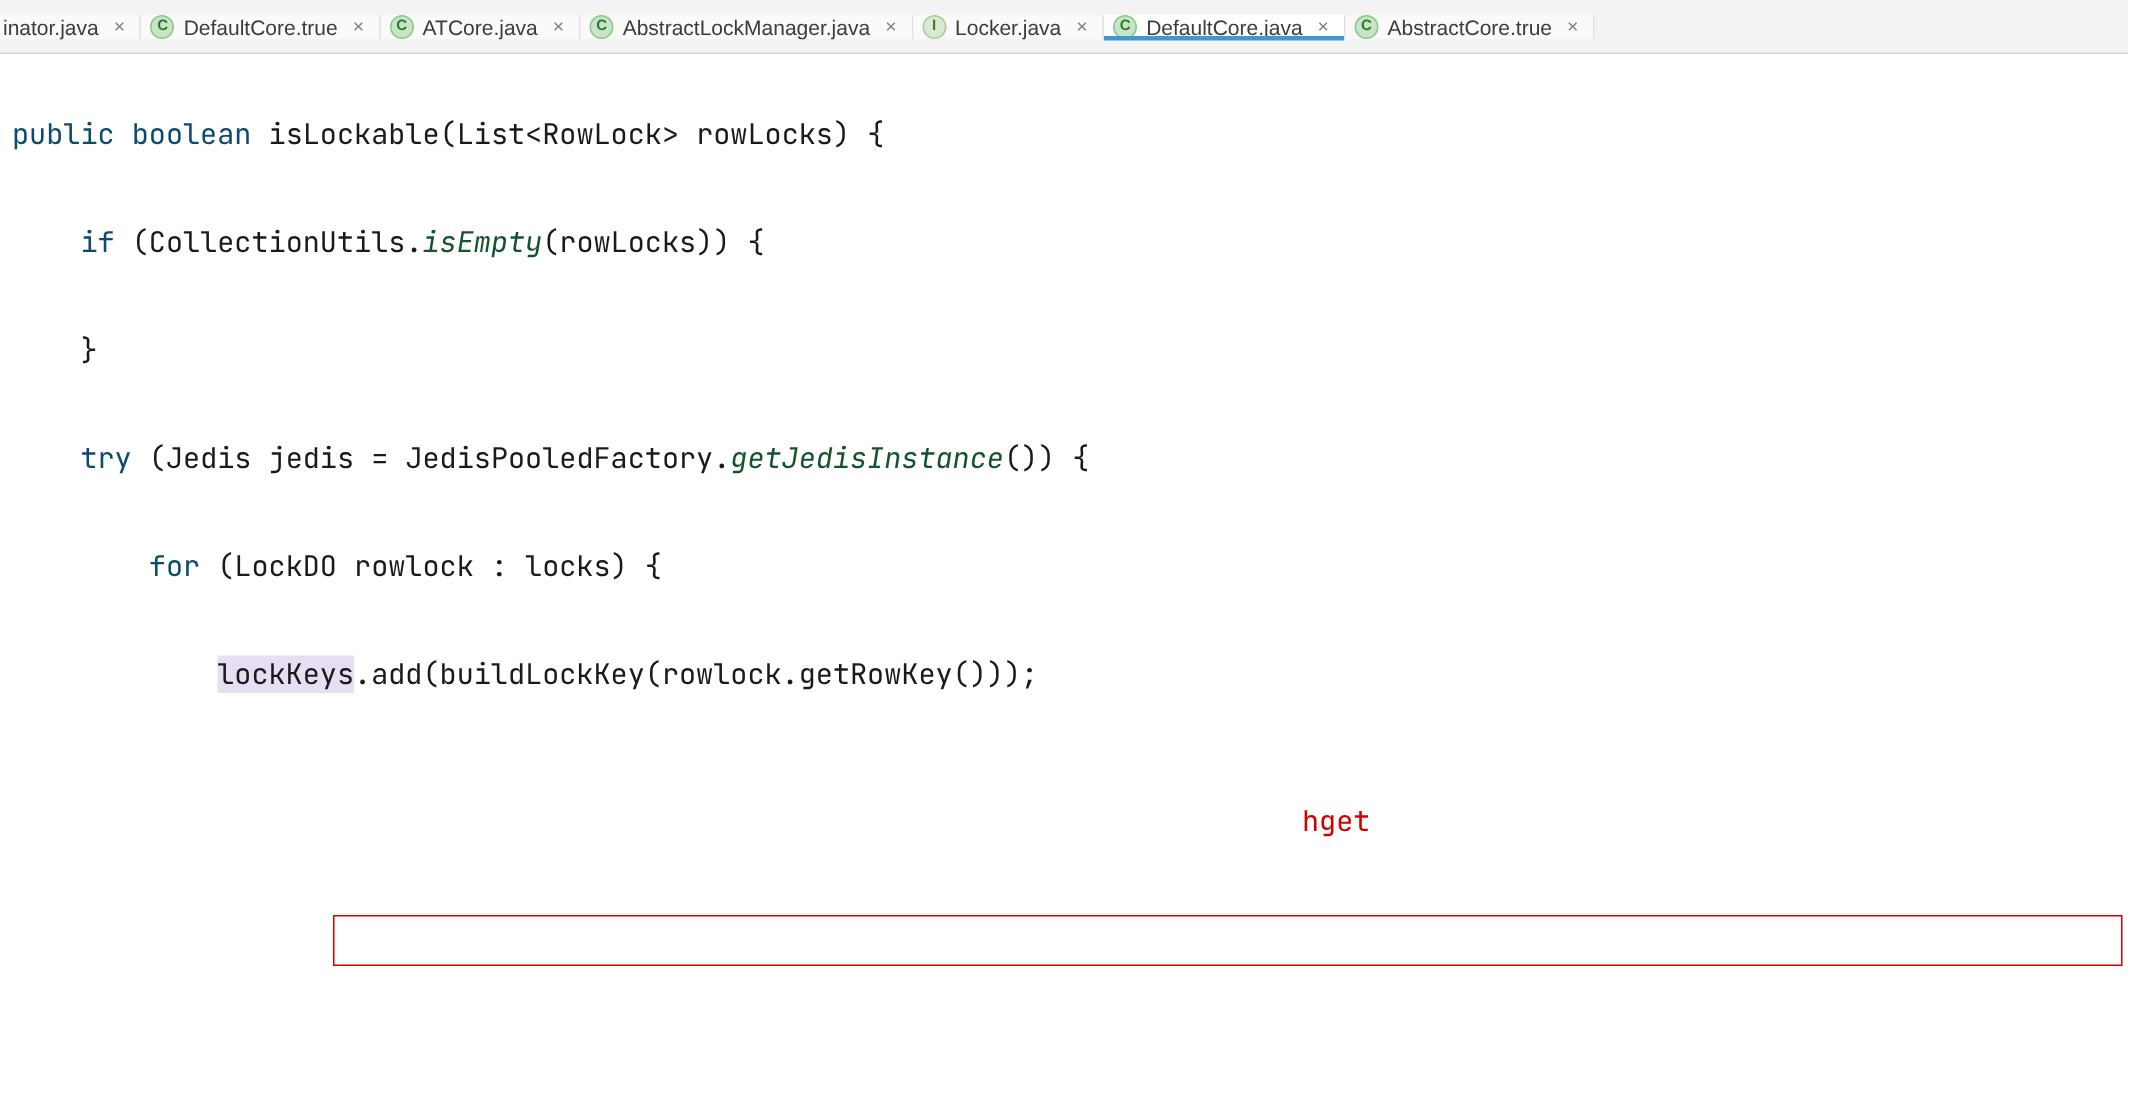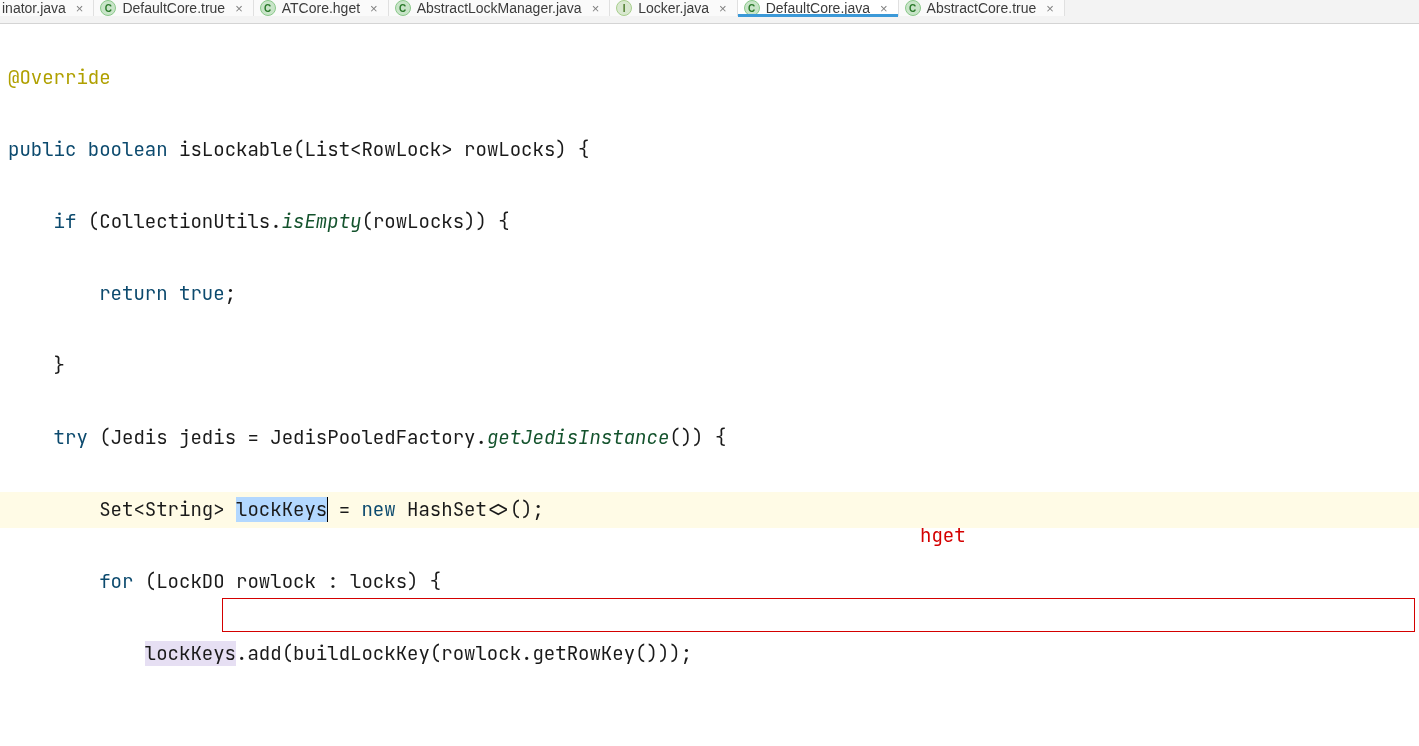--- a/index.html
+++ b/index.html
@@ -1,19 +1,19 @@
 <!DOCTYPE html>
 <html><head>
 <meta charset="utf-8">
 <style>
   * { margin: 0; padding: 0; box-sizing: border-box; }
   html, body { width: 1419px; height: 746px; font-family: "Segoe UI", Arial, sans-serif; background: #fff; overflow: hidden; }
 
   
-  .tabs { display: flex; align-items: flex-start; height: 24px; border-bottom: 1px solid #d4d4d4; background: #f3f3f3; font-size: 14px; color: #3c3c3c; overflow: hidden; }
+  .tabs { display: flex; align-items: center; height: 36px; border-bottom: 1px solid #d4d4d4; background: #f3f3f3; font-size: 14px; color: #3c3c3c; overflow: hidden; }
   .tab { display: flex; align-items: center; padding: 0 8px 0 6px; gap: 6px; border-right: 1px solid #e0e0e0; background: #fafafa; cursor: pointer; position: relative; white-space: nowrap; }
   .tab.active { background: #ffffff; }
   .tab.active::after { content:""; position:absolute; left:0; right:0; bottom:-1px; height:3px; background:#3b99d8; }
   .tab .file-icon { width:16px; height:16px; display:flex; align-items:center; justify-content:center; border-radius:50%; font-size:10px; font-weight:700; font-family:Arial,sans-serif; }
   .fi-class { background:#c8e4c8; color:#2a7a2a; border:1px solid #8ac98a; }
   .fi-interface { background:#d9e8d0; color:#4b7a2a; border:1px solid #a8cf8d; }
   .tab .close { color:#808080; font-size:13px; line-height:1; padding:0 2px; }
   .tab-label { padding-right:2px; }
 
   
@@ -47,21 +47,21 @@
   </div>
 
   <div class="tab">
     <span class="file-icon fi-class">C</span>
     <span class="tab-label">DefaultCore.true</span>
     <span class="close">×</span>
   </div>
 
   <div class="tab">
     <span class="file-icon fi-class">C</span>
-    <span class="tab-label">ATCore.hget</span>
+    <span class="tab-label">ATCore.java</span>
     <span class="close">×</span>
   </div>
 
   <div class="tab">
     <span class="file-icon fi-class">C</span>
     <span class="tab-label">AbstractLockManager.java</span>
     <span class="close">×</span>
   </div>
 
   <div class="tab">
@@ -77,37 +77,34 @@
   </div>
 
   <div class="tab">
     <span class="file-icon fi-class">C</span>
     <span class="tab-label">AbstractCore.true</span>
     <span class="close">×</span>
   </div>
 </div>
 
 <div class="editor">
-<div class="line"><span class="ann">@Override</span></div>
 <div class="line"><span class="kw">public</span> <span class="kw">boolean</span> <span class="name">isLockable</span>(<span class="name">List</span>&lt;<span class="name">RowLock</span>&gt; <span class="name">rowLocks</span>) {</div>
 <div class="line">    <span class="kw">if</span> (<span class="name">CollectionUtils</span>.<span class="stat">isEmpty</span>(<span class="name">rowLocks</span>)) {</div>
-<div class="line">        <span class="kw">return</span> <span class="kw">true</span>;</div>
 <div class="line">    }</div>
 <div class="line">    <span class="kw">try</span> (<span class="name">Jedis</span> <span class="name">jedis</span> = <span class="name">JedisPooledFactory</span>.<span class="stat">getJedisInstance</span>()) {</div>
-<div class="line hl">        <span class="name">Set</span>&lt;<span class="name">String</span>&gt; <span class="sel-bg caret-after">lockKeys</span> = <span class="kw">new</span> <span class="name">HashSet</span>&lt;&gt;();</div>
 <div class="line">        <span class="kw">for</span> (<span class="name">LockDO</span> <span class="name">rowlock</span> : <span class="name">locks</span>) {</div>
 <div class="line">            <span class="occ">lockKeys</span>.<span class="name">add</span>(<span class="name">buildLockKey</span>(<span class="name">rowlock</span>.<span class="name">getRowKey</span>()));</div>
 
 
 
 
 
 
 
 
 
 
 
   
-  <div class="annot" style="top:494px; left:920px;">hget</div>
+  <div class="annot" style="top:494px; left:868px;">hget</div>
   
   <div class="big-red-box" style="top:574px; left:222px; width:1193px; height:34px;"></div>
 </div>
 
 </body></html>

